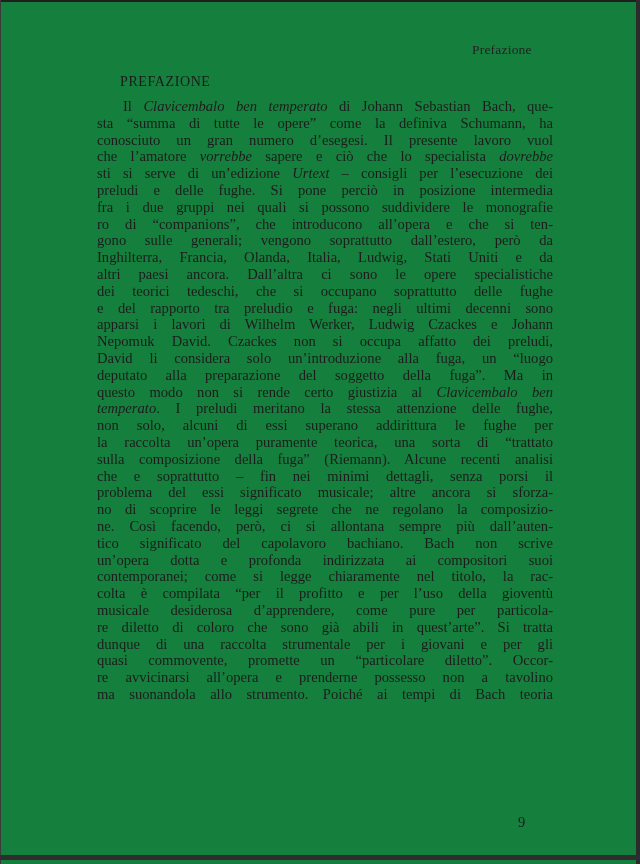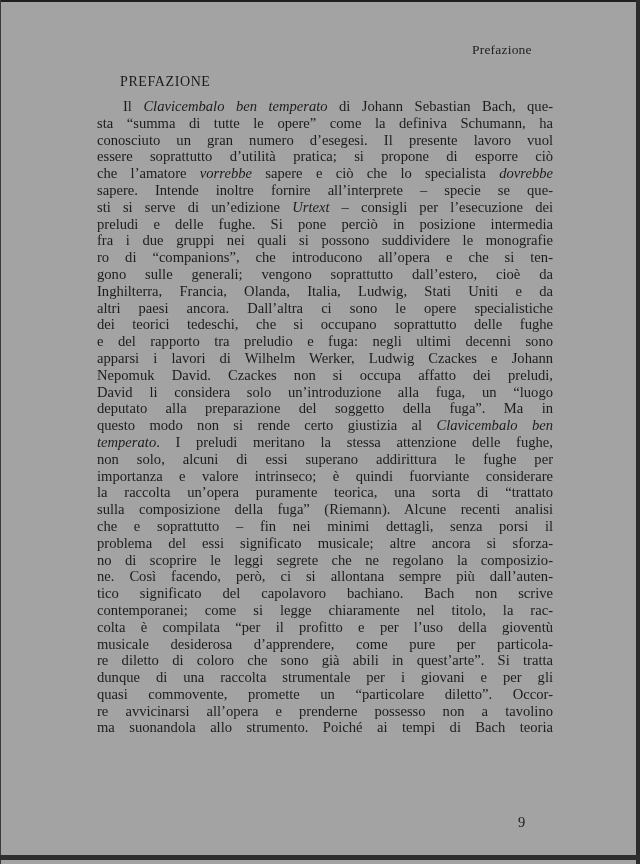--- a/index.html
+++ b/index.html
@@ -1,20 +1,20 @@
 <!DOCTYPE html>
 <html><head>
 <meta charset="utf-8">
 <style>
   html, body { margin: 0; padding: 0; background: #e8e8e8; }
   .scan {
     position: relative;
     width: 640px;
     height: 864px;
-    background: #a3a3a3;
+    background: #15803d;
     font-family: "Liberation Serif", serif;
     color: #1c1c1c;
     overflow: hidden;
     margin: 0 auto;
   }
   .edge { position: absolute; background: #1f1f1f; }
   .edge.top    { left: 0; top: 0; width: 640px; height: 2px; }
   .edge.left   { left: 0; top: 0; width: 1px; height: 864px; background:#3a3a3a; }
   .edge.right  { left: 636px; top: 0; width: 4px; height: 864px; background:#2b2b2b; }
   .edge.bottom { left: 0; top: 855px; width: 640px; height: 5px; background:#2e2e2e; }
@@ -68,47 +68,45 @@
   <div class="edge left"></div>
   <div class="edge right"></div>
   <div class="edge bottom"></div>
 
   <div class="running-head">Prefazione</div>
   <div class="chapter-title">PREFAZIONE</div>
   <div class="body-text">
       <div class="line indent"><span>Il </span><i>Clavicembalo ben temperato</i><span> di Johann Sebastian Bach, que-</span></div>
       <div class="line"><span>sta “summa di tutte le opere” come la definiva Schumann, ha</span></div>
       <div class="line"><span>conosciuto un gran numero d’esegesi. Il presente lavoro vuol</span></div>
-      <div class="line"><span>essere soprattutto d’utilità pratica; si propone di esporre ciò</span></div>
       <div class="line"><span>che l’amatore </span><i>vorrebbe</i><span> sapere e ciò che lo specialista </span><i>dovrebbe</i></div>
-      <div class="line"><span>sapere. Intende inoltre fornire all’interprete – specie se que-</span></div>
       <div class="line"><span>sti si serve di un’edizione </span><i>Urtext</i><span> – consigli per l’esecuzione dei</span></div>
       <div class="line"><span>preludi e delle fughe. Si pone perciò in posizione intermedia</span></div>
       <div class="line"><span>fra i due gruppi nei quali si possono suddividere le monografie</span></div>
       <div class="line"><span>ro di “companions”, che introducono all’opera e che si ten-</span></div>
-      <div class="line"><span>gono sulle generali; vengono soprattutto dall’estero, cioè da</span></div>
+      <div class="line"><span>gono sulle generali; vengono soprattutto dall’estero, però da</span></div>
       <div class="line"><span>Inghilterra, Francia, Olanda, Italia, Ludwig, Stati Uniti e da</span></div>
       <div class="line"><span>altri paesi ancora. Dall’altra ci sono le opere specialistiche</span></div>
       <div class="line"><span>dei teorici tedeschi, che si occupano soprattutto delle fughe</span></div>
       <div class="line"><span>e del rapporto tra preludio e fuga: negli ultimi decenni sono</span></div>
       <div class="line"><span>apparsi i lavori di Wilhelm Werker, Ludwig Czackes e Johann</span></div>
       <div class="line"><span>Nepomuk David. Czackes non si occupa affatto dei preludi,</span></div>
       <div class="line"><span>David li considera solo un’introduzione alla fuga, un “luogo</span></div>
       <div class="line"><span>deputato alla preparazione del soggetto della fuga”. Ma in</span></div>
       <div class="line"><span>questo modo non si rende certo giustizia al </span><i>Clavicembalo ben</i></div>
       <div class="line"><i>temperato</i><span>. I preludi meritano la stessa attenzione delle fughe,</span></div>
       <div class="line"><span>non solo, alcuni di essi superano addirittura le fughe per</span></div>
-      <div class="line"><span>importanza e valore intrinseco; è quindi fuorviante considerare</span></div>
       <div class="line"><span>la raccolta un’opera puramente teorica, una sorta di “trattato</span></div>
       <div class="line"><span>sulla composizione della fuga” (Riemann). Alcune recenti analisi</span></div>
       <div class="line"><span>che e soprattutto – fin nei minimi dettagli, senza porsi il</span></div>
       <div class="line"><span>problema del essi significato musicale; altre ancora si sforza-</span></div>
       <div class="line"><span>no di scoprire le leggi segrete che ne regolano la composizio-</span></div>
       <div class="line"><span>ne. Così facendo, però, ci si allontana sempre più dall’auten-</span></div>
       <div class="line"><span>tico significato del capolavoro bachiano. Bach non scrive</span></div>
+      <div class="line"><span>un’opera dotta e profonda indirizzata ai compositori suoi</span></div>
       <div class="line"><span>contemporanei; come si legge chiaramente nel titolo, la rac-</span></div>
       <div class="line"><span>colta è compilata “per il profitto e per l’uso della gioventù</span></div>
       <div class="line"><span>musicale desiderosa d’apprendere, come pure per particola-</span></div>
       <div class="line"><span>re diletto di coloro che sono già abili in quest’arte”. Si tratta</span></div>
       <div class="line"><span>dunque di una raccolta strumentale per i giovani e per gli</span></div>
       <div class="line"><span>quasi commovente, promette un “particolare diletto”. Occor-</span></div>
       <div class="line"><span>re avvicinarsi all’opera e prenderne possesso non a tavolino</span></div>
       <div class="line"><span>ma suonandola allo strumento. Poiché ai tempi di Bach teoria</span></div>
     </div>
   <div class="page-number">9</div>

